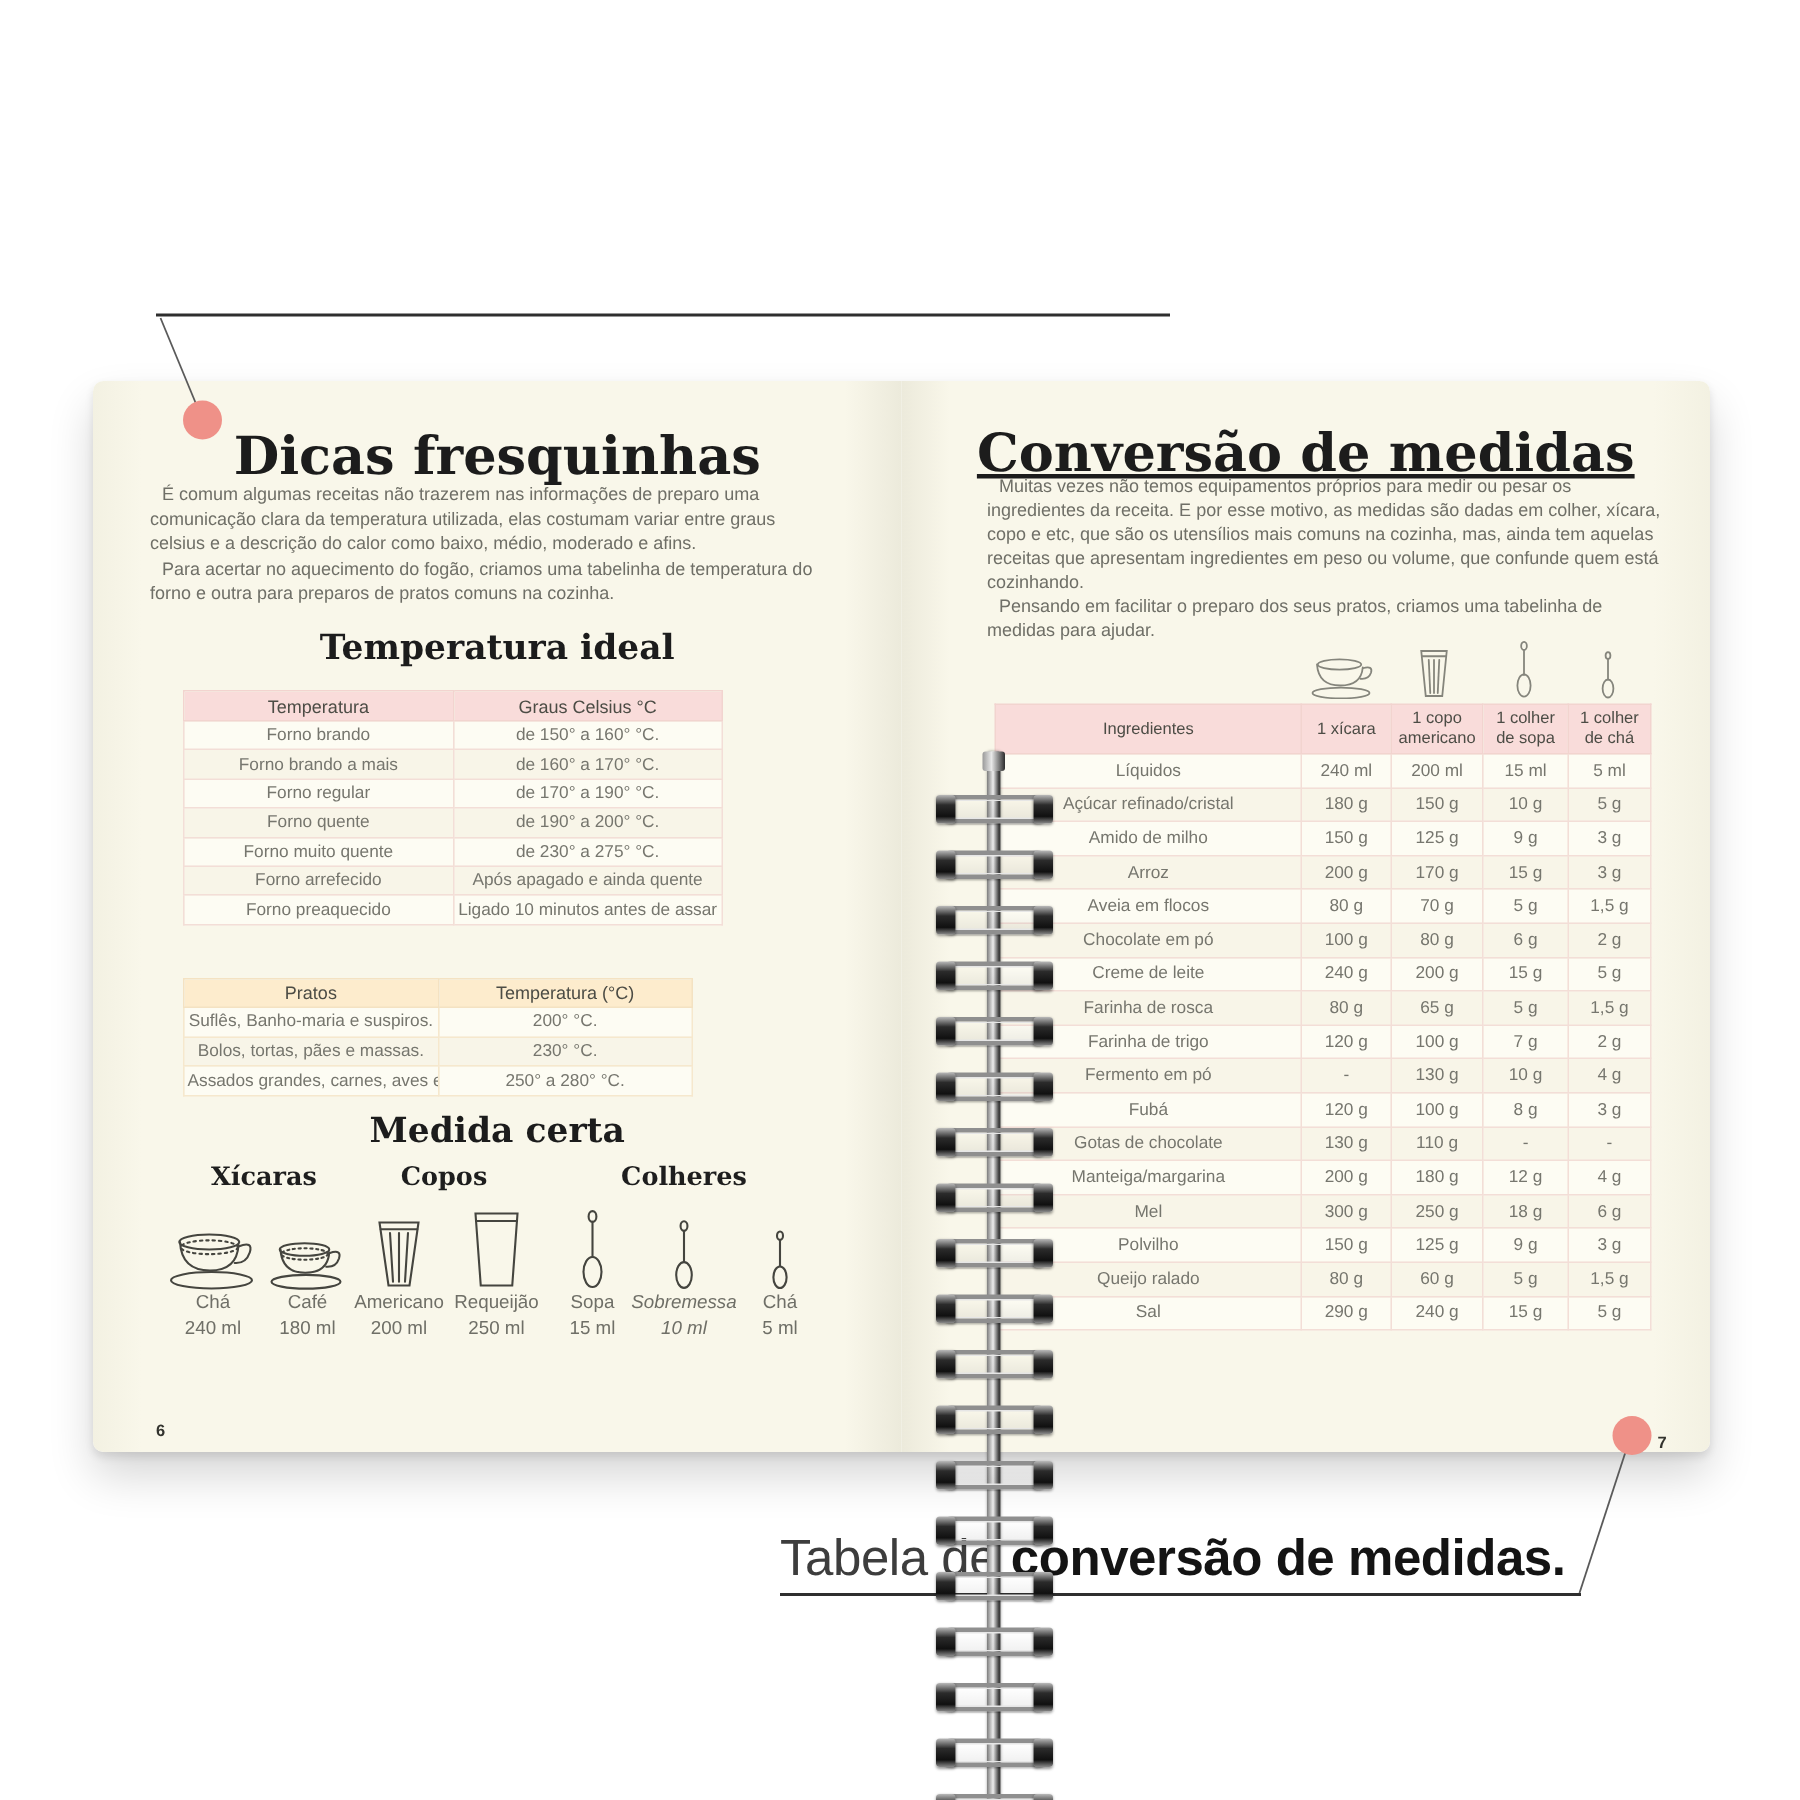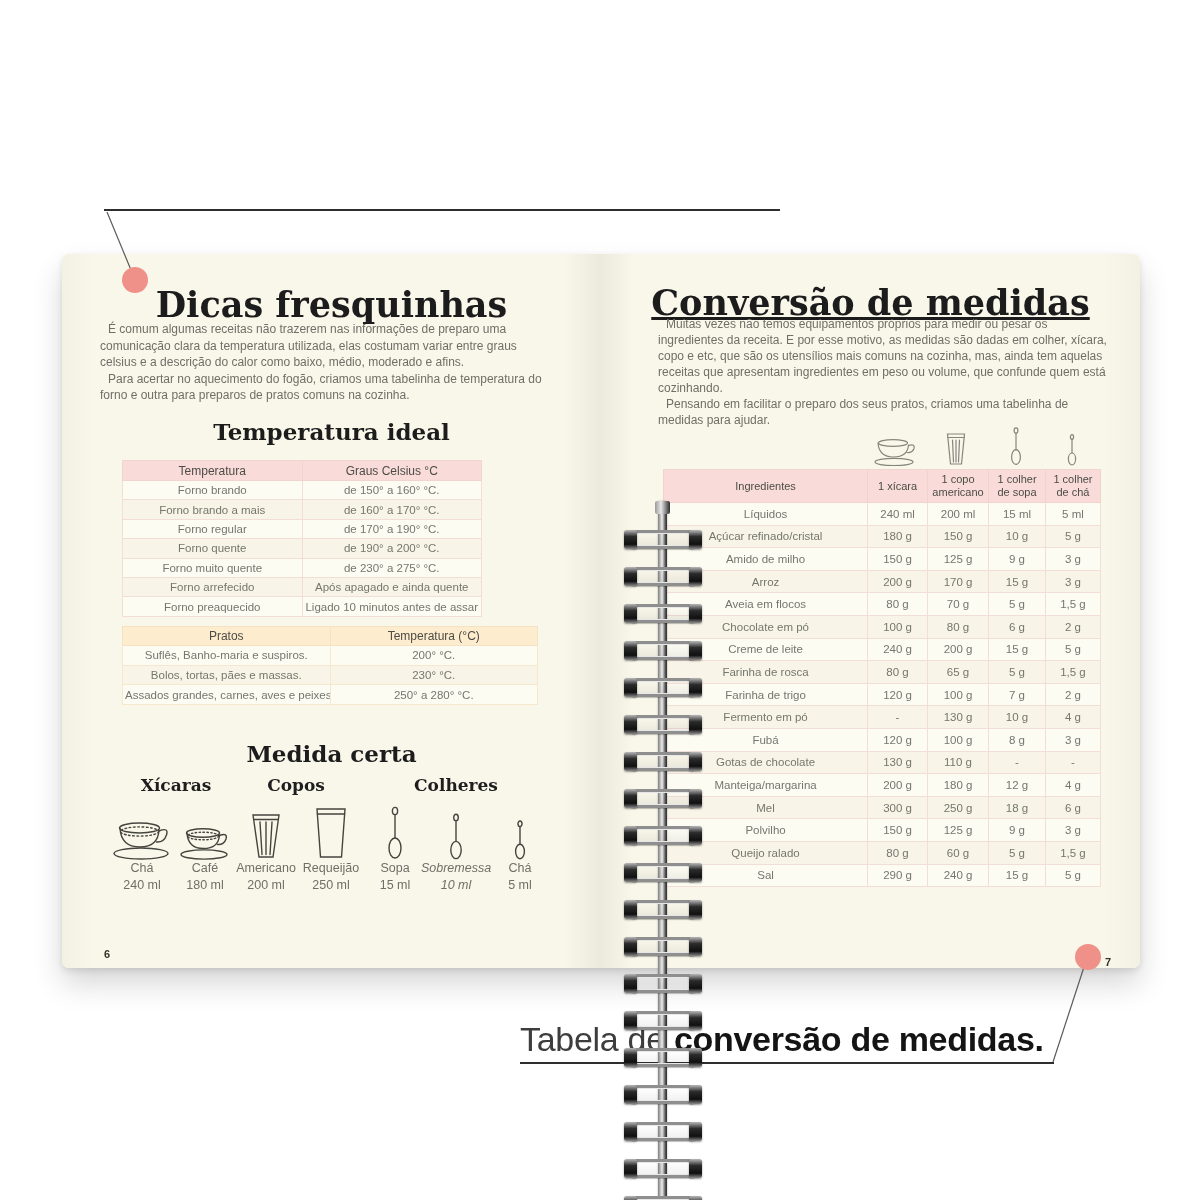--- a/index.html
+++ b/index.html
@@ -134,21 +134,21 @@
                 <td>Após apagado e ainda quente</td>
               </tr>
               <tr>
                 <td>Forno preaquecido</td>
                 <td>Ligado 10 minutos antes de assar</td>
               </tr>
             </tbody>
         </table>
       </div>
 
-      <div style="position:absolute; left:60px; top:372px; width:416px;">
+      <div style="position:absolute; left:60px; top:398px; width:340px;">
         <table class="t-peach t2">
           <colgroup>
               <col style="width:50%">
               <col style="width:50%">
             </colgroup>
           <thead>
               <tr>
             <th>Pratos</th>
             <th>Temperatura (°C)</th>
           </tr>

